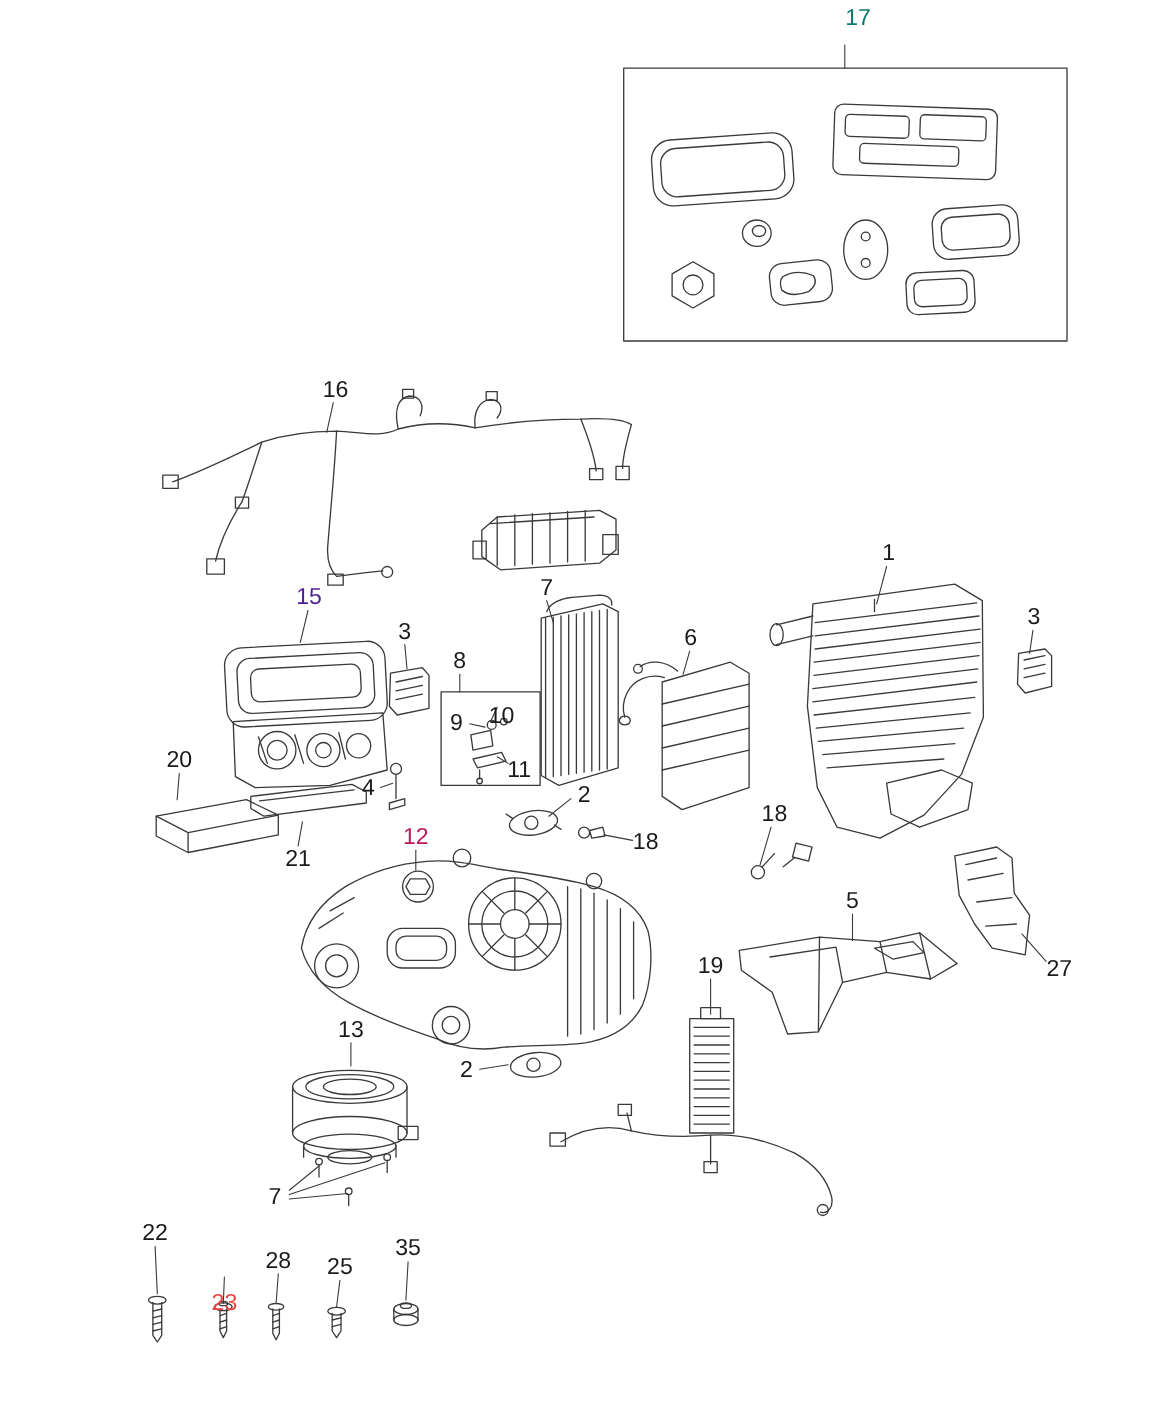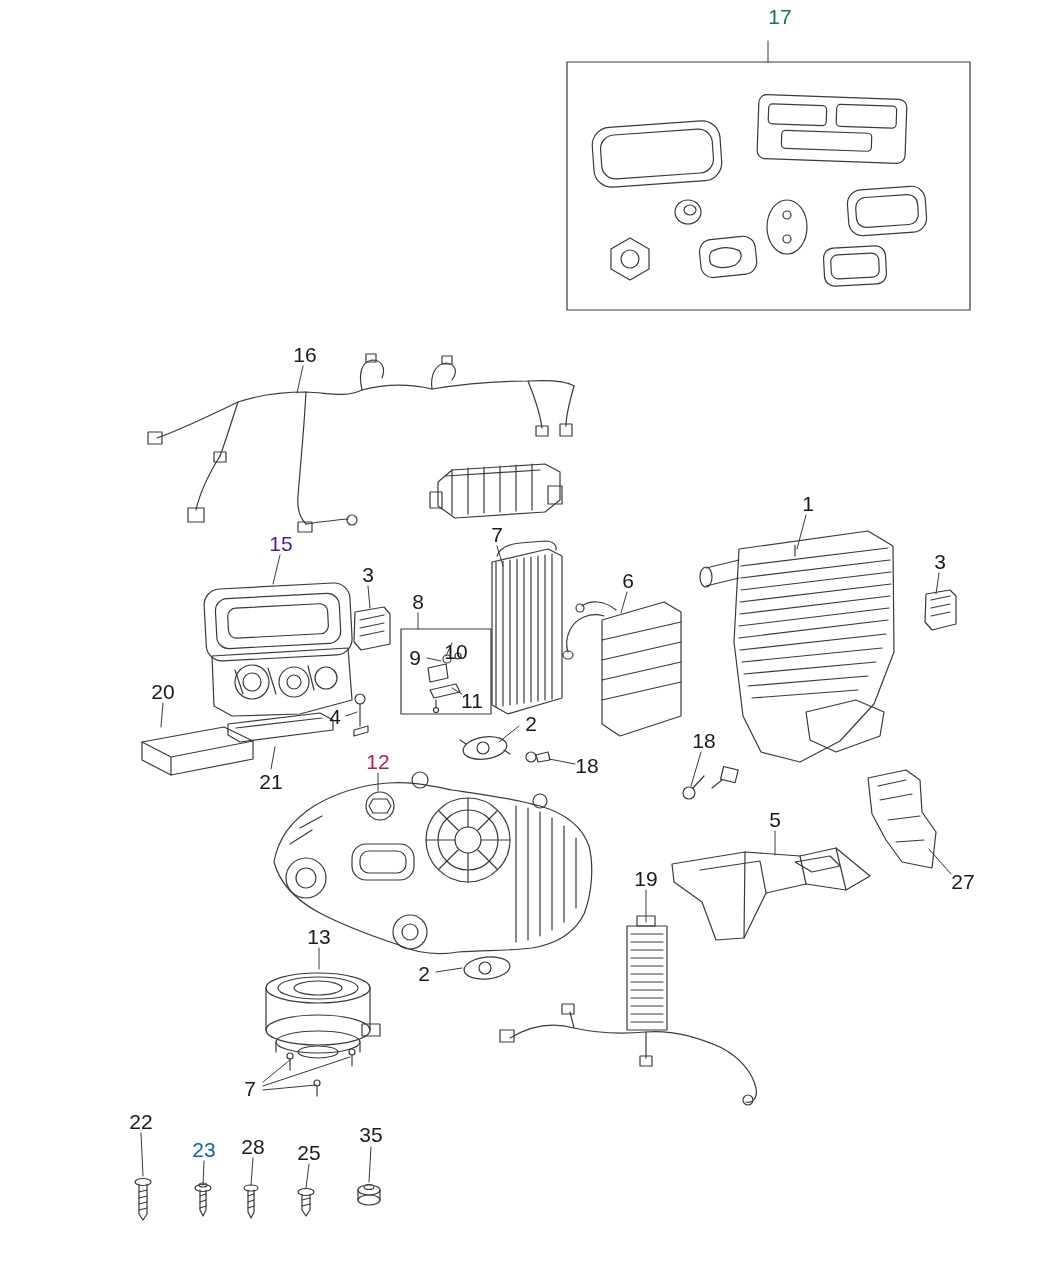--- a/index.html
+++ b/index.html
@@ -337,19 +337,19 @@
       <div class="callout" style="left: 587px; top: 765px; color: rgb(26, 26, 26);">18</div>
       <div class="callout" style="left: 378px; top: 761px; color: #be185d;">12</div>
       <div class="callout" style="left: 704px; top: 740px; color: rgb(26, 26, 26);">18</div>
       <div class="callout" style="left: 775px; top: 819px; color: rgb(26, 26, 26);">5</div>
       <div class="callout" style="left: 963px; top: 881px; color: rgb(26, 26, 26); text-align: center;">27</div>
       <div class="callout" style="left: 646px; top: 878px; color: rgb(26, 26, 26);">19</div>
       <div class="callout" style="left: 319px; top: 936px; color: rgb(26, 26, 26);">13</div>
       <div class="callout" style="left: 424px; top: 973px; color: rgb(26, 26, 26);">2</div>
       <div class="callout" style="left: 250px; top: 1088px; color: rgb(26, 26, 26);">7</div>
       <div class="callout" style="left: 141px; top: 1121px; color: rgb(26, 26, 26);">22</div>
-      <div class="callout" style="left: 204px; top: 1149px; color: #0369a1;">23</div>
+      <div class="callout" style="left: 204px; top: 1184px; color: #ef4444;">23</div>
       <div class="callout" style="left: 253px; top: 1146px; color: rgb(26, 26, 26);">28</div>
       <div class="callout" style="left: 309px; top: 1152px; color: rgb(26, 26, 26);">25</div>
       <div class="callout" style="left: 371px; top: 1134px; color: rgb(26, 26, 26);">35</div>
     </div>
 
 </div>
 
 </body></html>

